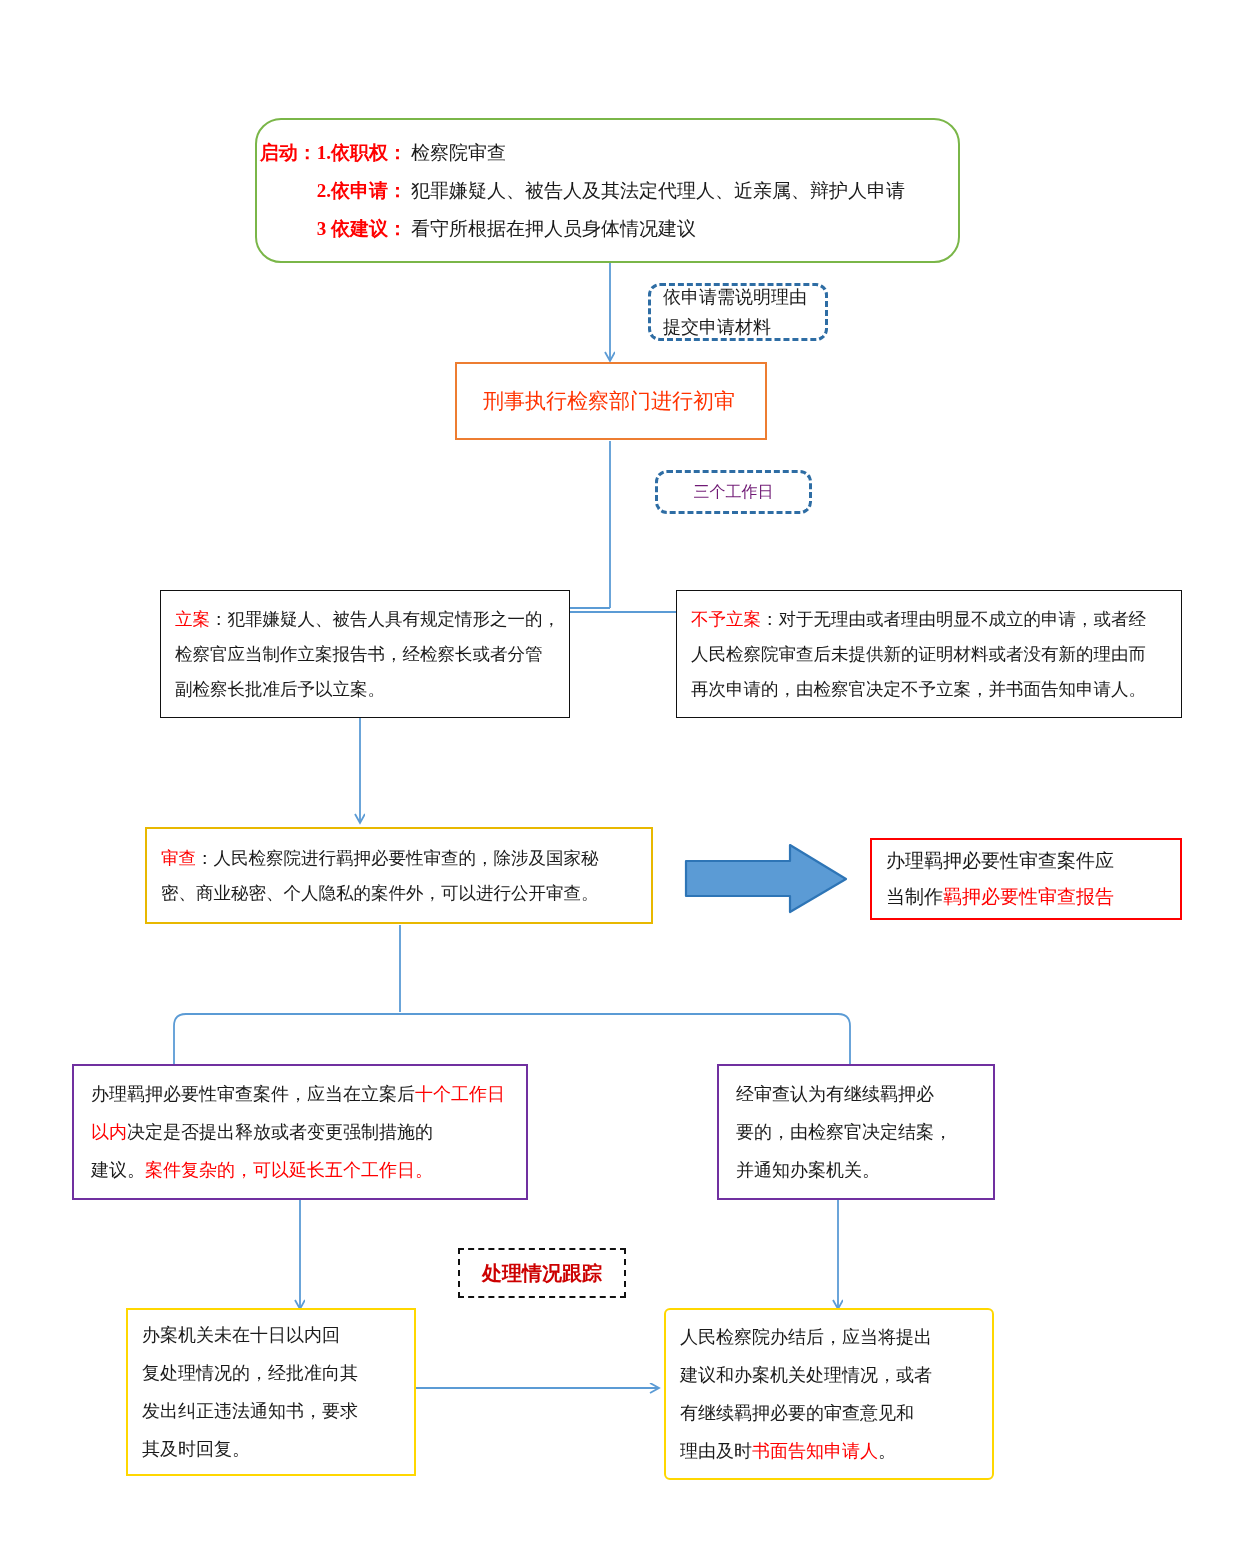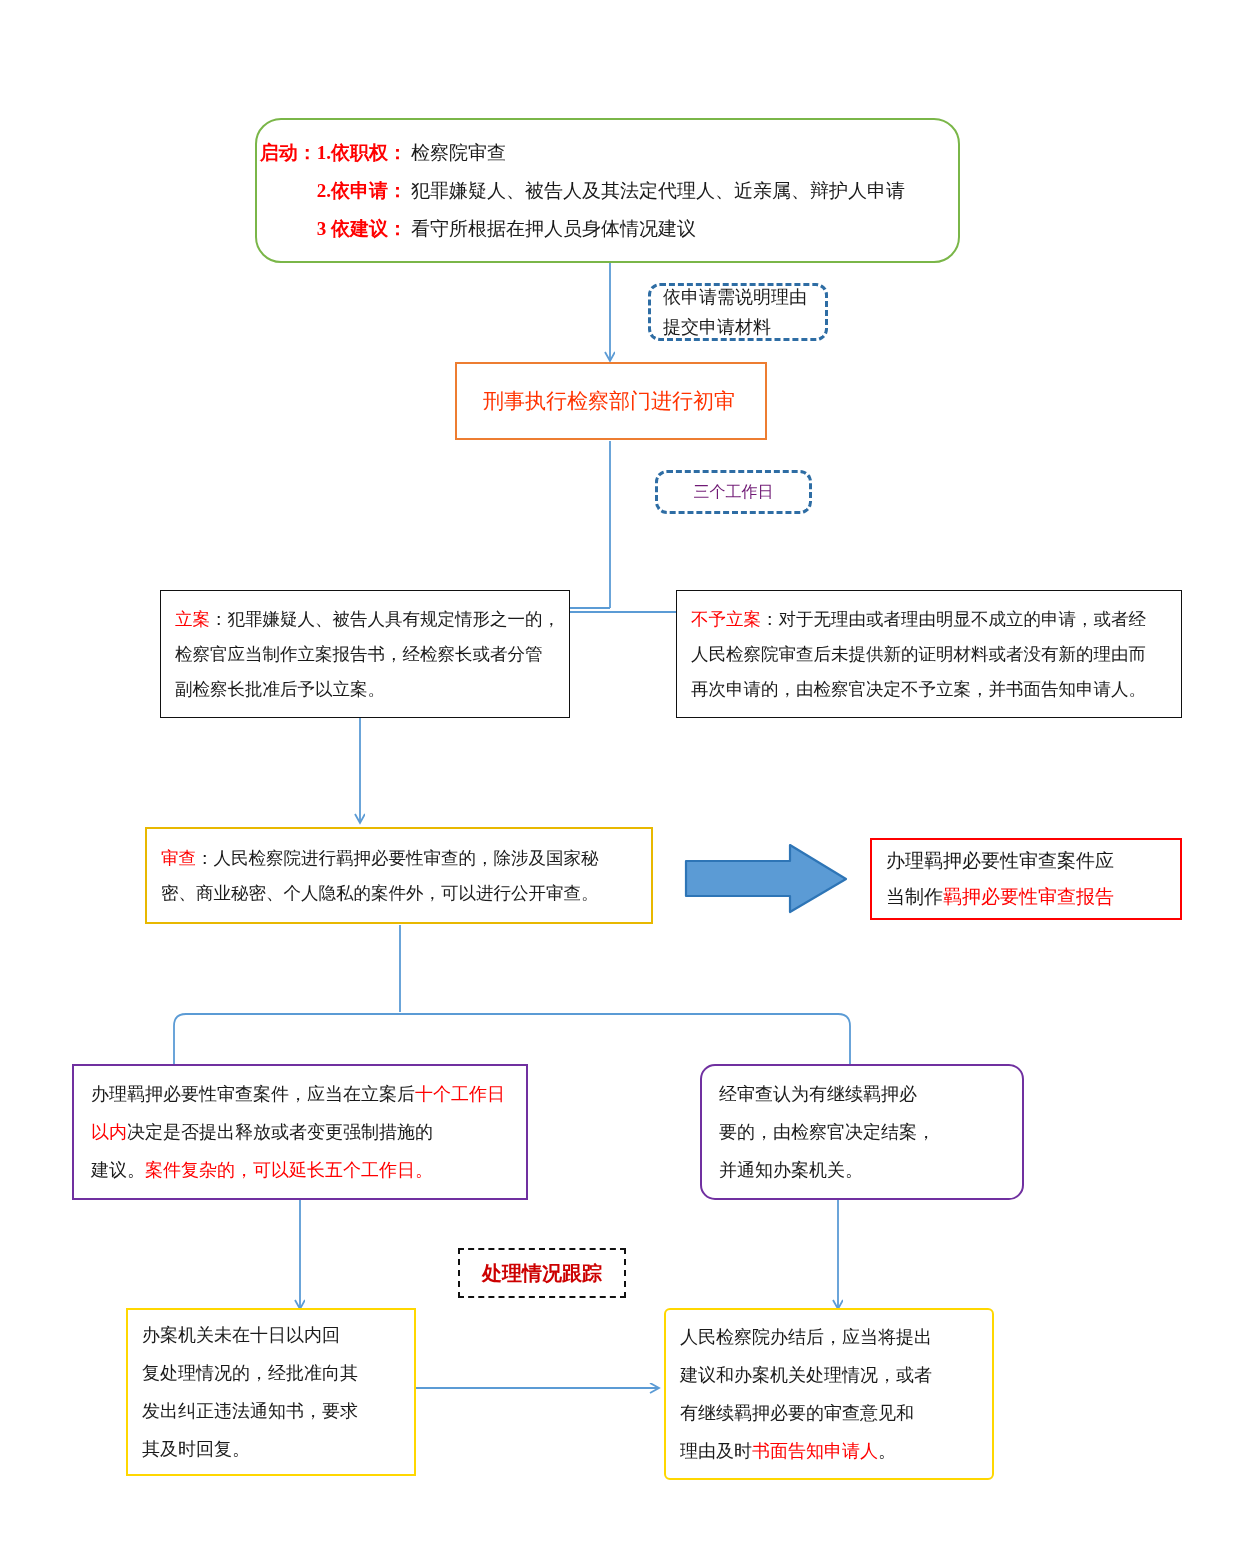--- a/index.html
+++ b/index.html
@@ -237,21 +237,21 @@
       <span>办理羁押必要性审查案件，应当在立案后</span><span class="hl">十个工作日</span>
     </div>
     <div class="line">
       <span class="hl">以内</span><span>决定是否提出释放或者变更强制措施的</span>
     </div>
     <div class="line">
       <span>建议。</span><span class="hl">案件复杂的，可以延长五个工作日。</span>
     </div>
   </div>
 
-  <div class="node purple-box" style="left:700px; top:1064px; width:324px; height:136px;border-radius:15px;">
+  <div class="node purple-box" style="left:717px; top:1064px; width:278px; height:136px;">
     <div class="line">经审查认为有继续羁押必</div>
     <div class="line">要的，由检察官决定结案，</div>
     <div class="line">并通知办案机关。</div>
   </div>
 
   <div class="node dashed-black" style="left:458px; top:1248px; width:168px; height:50px;">
     <div class="line">处理情况跟踪</div>
   </div>
 
   <div class="node yellow-box" style="left:126px; top:1308px; width:290px; height:168px;">

